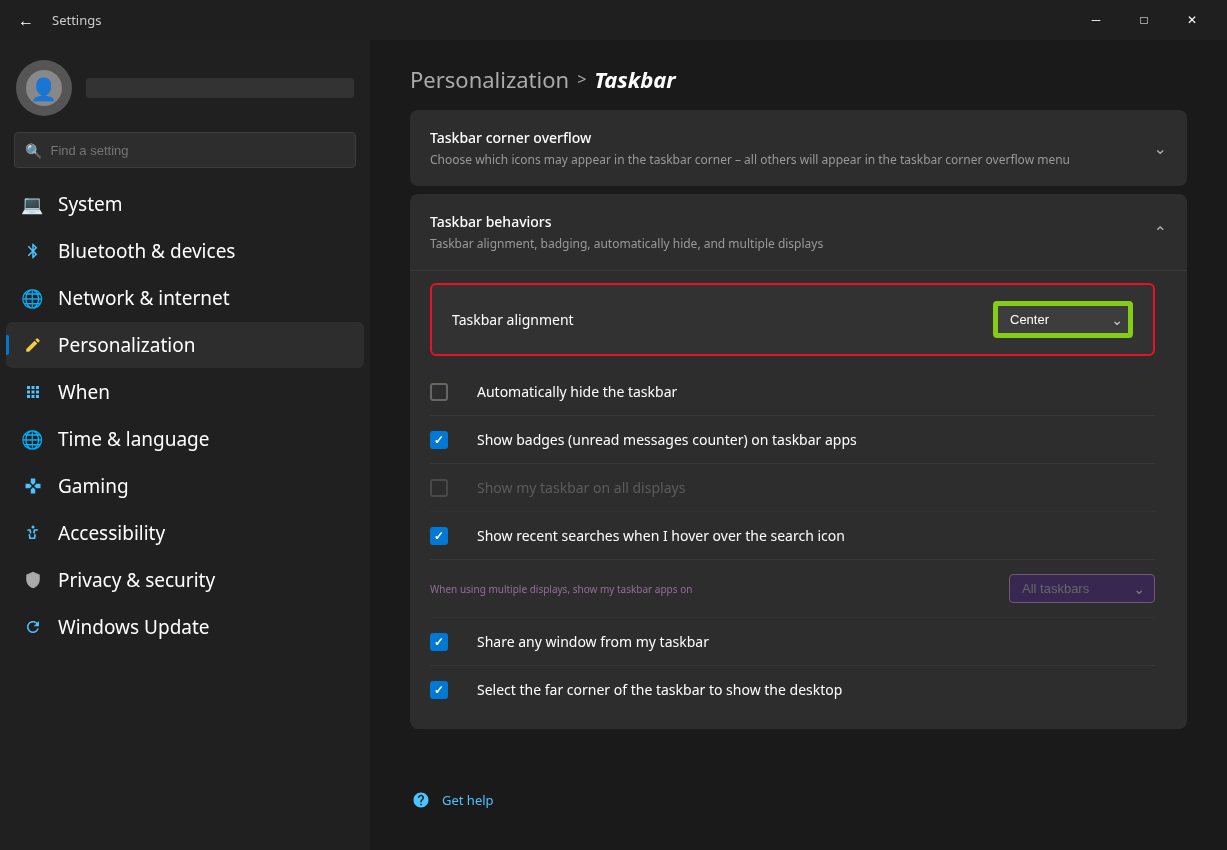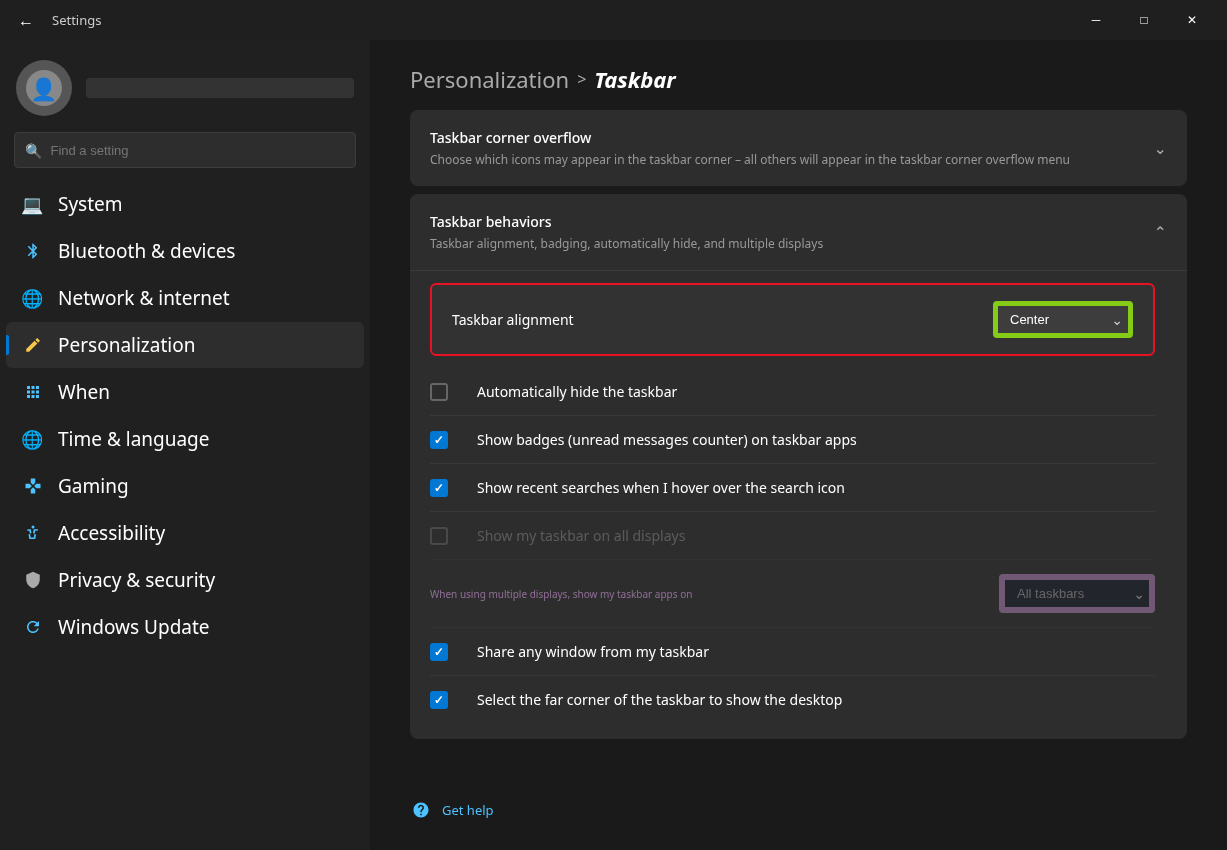--- a/index.html
+++ b/index.html
@@ -373,22 +373,22 @@
       padding: 14px 0;
       border-bottom: 1px solid #383838;
       opacity: 0.5;
     }
     .multi-display-label {
       font-size: 10px;
       color: #f0abfc;
       flex: 1;
     }
     .multi-display-select {
-      background: #0f172a;
-      border: 6px solid #f0abfc;
+      background: #4c1d95;
+      border: 1px solid #f0abfc;
       border-radius: 4px;
       color: #ccc;
       padding: 6px 30px 6px 12px;
       font-size: 13px;
       appearance: none;
       cursor: pointer;
       min-width: 140px;
     }
 
     
@@ -574,28 +574,28 @@
           <div class="checkbox-row">
             <div class="custom-checkbox unchecked"></div>
             <span class="checkbox-label">Automatically hide the taskbar</span>
           </div>
 
           <div class="checkbox-row">
             <div class="custom-checkbox checked"></div>
             <span class="checkbox-label">Show badges (unread messages counter) on taskbar apps</span>
           </div>
 
+          <div class="checkbox-row disabled">
+            <div class="custom-checkbox unchecked"></div>
+            <span class="checkbox-label">Show my taskbar on all displays</span>
+          </div>
+
           <div class="checkbox-row">
             <div class="custom-checkbox checked"></div>
             <span class="checkbox-label">Show recent searches when I hover over the search icon</span>
-          </div>
-
-          <div class="checkbox-row disabled">
-            <div class="custom-checkbox unchecked"></div>
-            <span class="checkbox-label">Show my taskbar on all displays</span>
           </div>
 
           <div class="multi-display-row">
             <span class="multi-display-label">When using multiple displays, show my taskbar apps on</span>
             <div class="select-wrapper">
               <select class="multi-display-select" disabled="">
                 <option value="All taskbars" selected="">All taskbars</option>
                 <option value="Main taskbar only">Main taskbar only</option>
               </select>
             </div>

